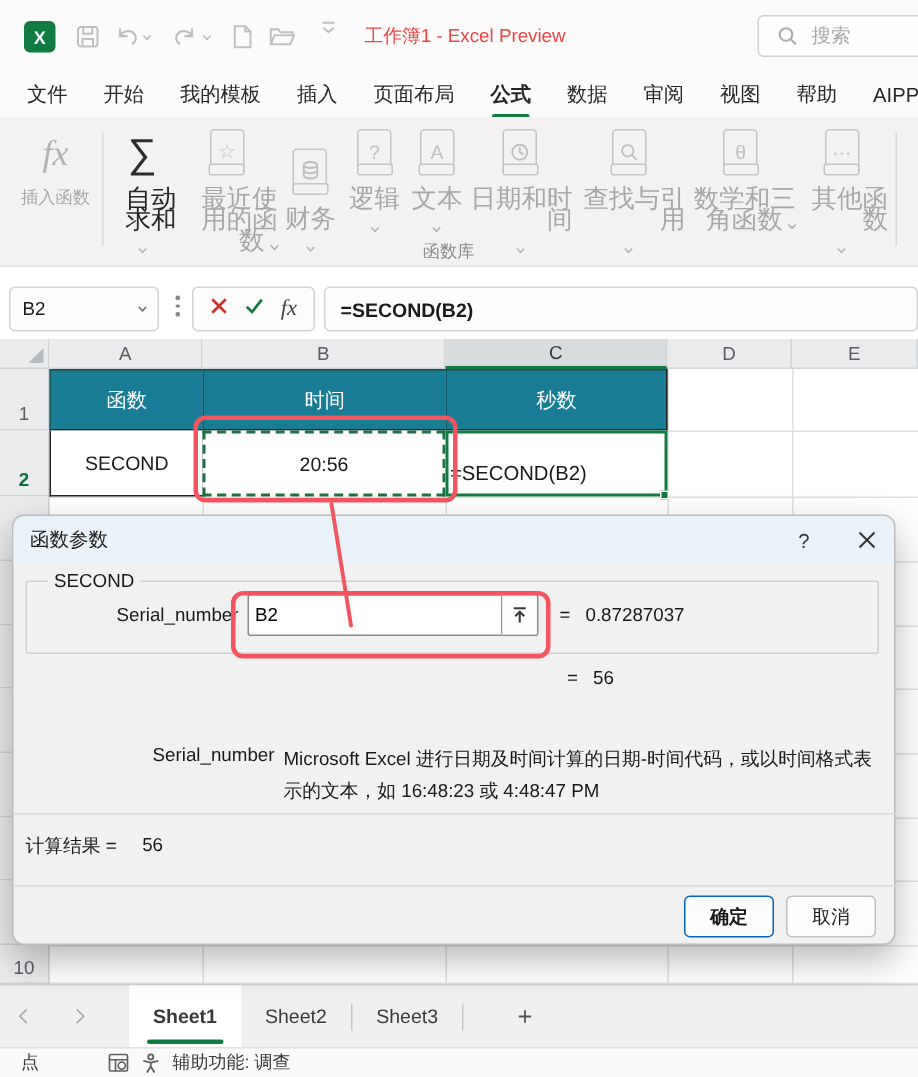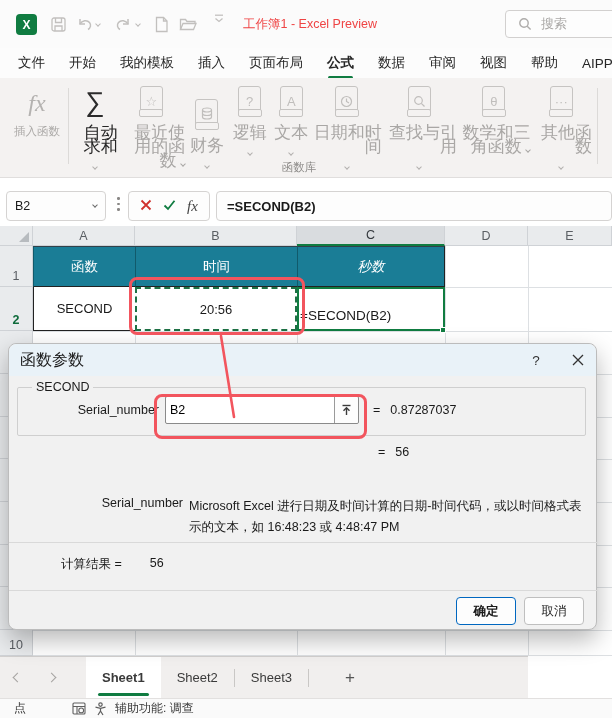--- a/index.html
+++ b/index.html
@@ -113,34 +113,34 @@
                      font-family:inherit; background:transparent; min-width:0; }
   .collapsebtn { width:24px; border-left:1px solid #9a9a9a; background:#fdfdfd; display:flex;
                  align-items:center; justify-content:center; border-radius:0 2px 2px 0; }
   .argpreview { margin-left:14px; display:flex; gap:10px; }
   .inlineresult { position:absolute; left:369px; top:101px; display:flex; gap:10px; }
   .ddesc { position:absolute; left:8px; top:126px; }
   .dhelprow { position:absolute; left:8px; top:152px; width:574px; display:flex; }
   .dhelprow .hl { width:166px; text-align:right; margin-right:6px; flex:none; }
   .dhelprow .ht { line-height:21px; }
   .ddiv { position:absolute; left:0; width:589px; height:1px; background:#d9d9d9; }
-  .dresult { position:absolute; left:8px; top:212px; display:flex; gap:28px;margin-left:44px; }
+  .dresult { position:absolute; left:8px; top:212px; display:flex; gap:17px; }
   .dlink { position:absolute; left:8px; top:258px; color:#0B5FBF; text-decoration:underline; }
   .dbtn { position:absolute; top:253px; width:60px; height:28px; background:#fdfdfd;
           border:1px solid #bfbfbf; border-radius:4px; font-size:12.5px; display:flex;
           align-items:center; justify-content:center; color:#1a1a1a; }
   .dbtn.primary { left:447px; border:1.5px solid #0067C0;font-weight:bold; }
   .dbtn.cancel { left:515px; }
 
   
   .redrect { position:absolute; border:3px solid #F2555E; border-radius:8px; z-index:20; pointer-events:none; }
   .annsvg { position:absolute; left:0; top:0; z-index:21; pointer-events:none; }
 
   
-  .sheetbar { position:absolute; left:0; top:656px; width:528px; height:42px; background:#f1efee;
+  .sheetbar { position:absolute; left:0; top:656px; width:612px; height:42px; background:#f1efee;
               border-top:1px solid #d2d0cf; display:flex; align-items:stretch; }
   .navarrow { width:34px; display:flex; align-items:center; justify-content:center; color:#a5a3a1; }
   .navarrow .chev { width:7px; height:7px; border-width:1.6px; }
   .chev.left { transform:rotate(135deg); }
   .chev.right { transform:rotate(-45deg); }
   .stab { display:flex; align-items:center; padding:0 16px; font-size:13px; color:#3a3a3a; position:relative; }
   .stab.active { background:#fff; font-weight:600; }
   .stab.active::after { content:""; position:absolute; left:12px; right:12px; bottom:2px; height:3px;
                         background:#107C41; border-radius:2px; }
   .stabdiv { width:1px; height:18px; background:#c9c7c5; align-self:center; }
@@ -387,31 +387,31 @@
     <div class="rowhead" style="top:148px; height:43px;"></div>
     <div class="rowhead" style="top:191px; height:42px;"></div>
     <div class="rowhead" style="top:233px; height:43px;"></div>
     <div class="rowhead" style="top:276px; height:43px;"></div>
     <div class="rowhead" style="top:319px; height:42px;"></div>
     <div class="rowhead" style="top:361px; height:43px;"></div>
     <div class="rowhead" style="top:404px; height:26px;">10</div>
 
     <div class="cell tealcell" style="left:33px; top:20px; width:102px; height:41px;">函数</div>
     <div class="cell tealcell" style="left:135px; top:20px; width:162px; height:41px;">时间</div>
-    <div class="cell tealcell" style="left:297px; top:20px; width:148px; height:41px; border-right:1px solid #222;font-style:italic;">秒数</div>
+    <div class="cell tealcell" style="left:297px; top:20px; width:148px; height:41px; border-right:1px solid #222;">秒数</div>
 
     <div class="cell c-a2" style="left:33px; top:61px; width:103px; height:44px;">SECOND</div>
     <div class="cell c-b2" style="left:135px; top:61px; width:162px; height:44px;">20:56</div>
     <div class="cell c-c2" style="left:297px; top:61px; width:148px; height:44px;">=SECOND(B2)</div>
     <div class="fillhandle" style="left:440px; top:101px;"></div>
   </div>
 
   <div class="dialog">
     <div class="dtitle">
-      <span style="font-size:16px;">函数参数</span>
+      <span style="font-size:13px;">函数参数</span>
     </div>
     <div class="dhelp">?</div>
     <div class="dclose">
       <svg width="12" height="12" viewBox="0 0 12 12" stroke="#333" stroke-width="1.3" fill="none">
         <path d="M1 1 L11 11 M11 1 L1 11"></path>
       </svg>
     </div>
 
     <fieldset class="dfieldset">
       <legend>SECOND</legend>

